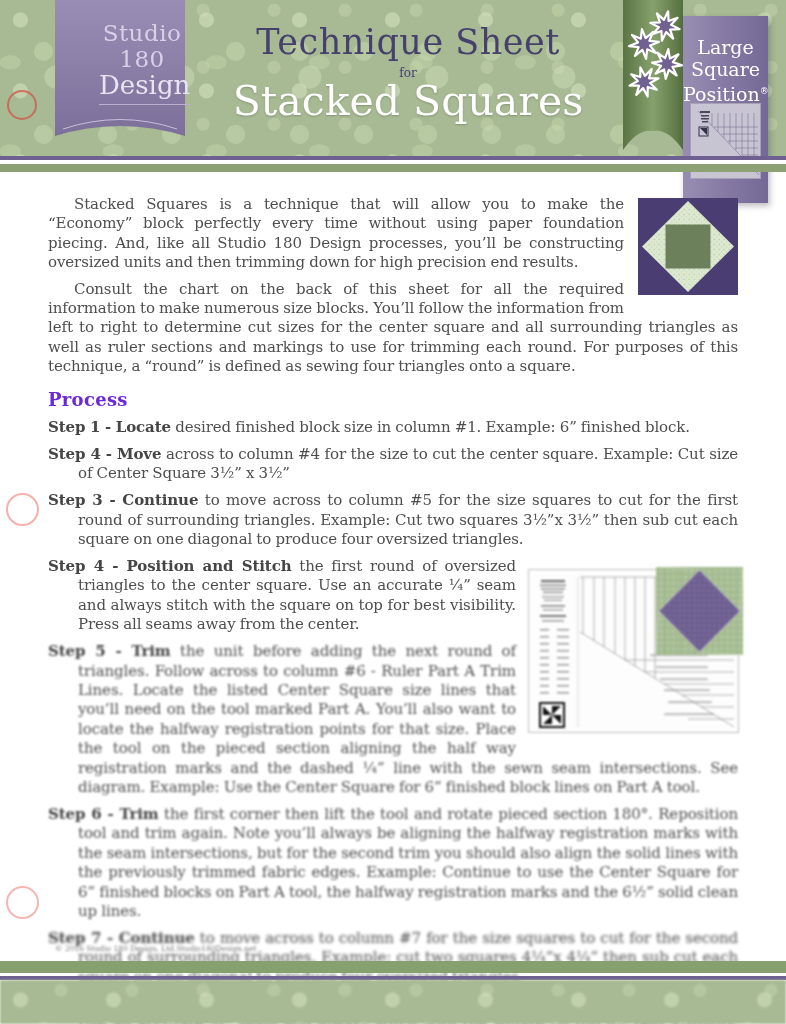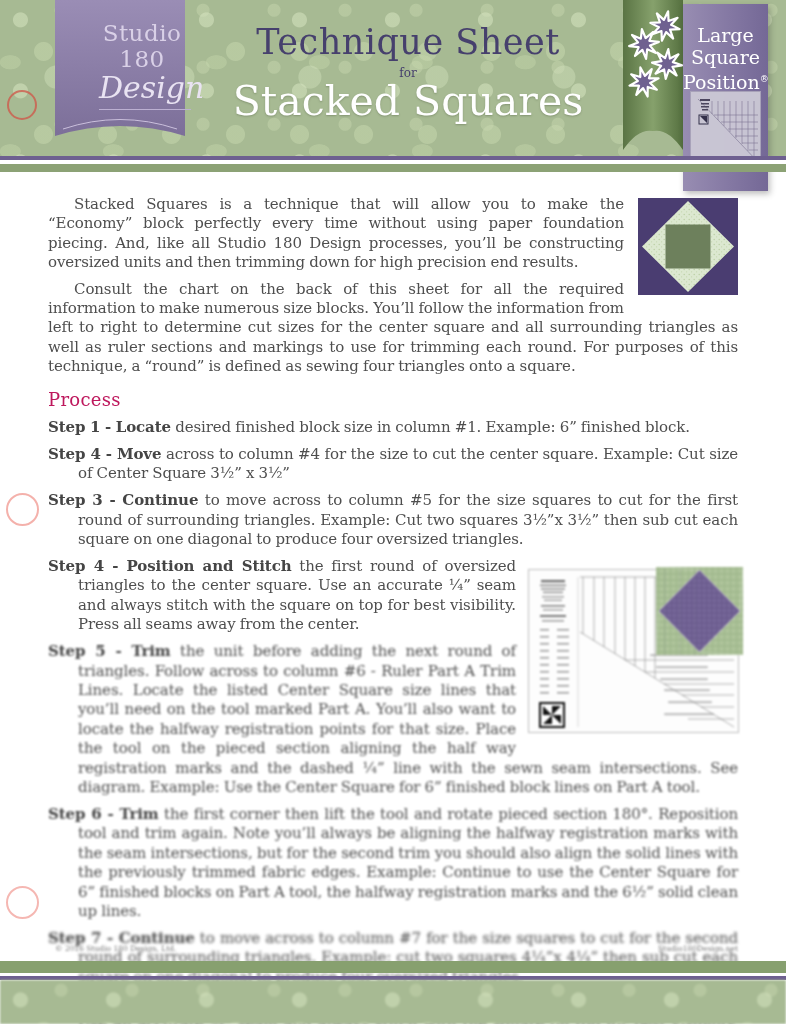--- a/index.html
+++ b/index.html
@@ -25,60 +25,60 @@
   
   .header { position:absolute; left:0; top:0; width:786px; height:156px; }
   .stripe-purple { position:absolute; left:0; top:156px; width:786px; height:3.5px; background:#6e6090; }
   .stripe-white  { position:absolute; left:0; top:159.5px; width:786px; height:4px; background:#fff; }
   .stripe-sage   { position:absolute; left:0; top:163.5px; width:786px; height:8.5px; background:#8ca275; }
 
   .logo-ribbon { position:absolute; left:55px; top:0; width:130px; height:148px; }
   .logo-ribbon svg { position:absolute; left:0; top:0; }
   .logo-text { position:absolute; left:0; top:0; width:130px; text-align:center; color:#d9d0e7;padding-left:44px; }
   .logo-l1 { font-size:23px; letter-spacing:.5px; margin-top:20px; }
-  .logo-l2 { font-size:30px; font-style:italic; margin-top:-2px; color:#e9e3f2; }
+  .logo-l2 { font-size:26px; margin-top:-2px; color:#e9e3f2; }
   .logo-underline { width:92px; height:1px; background:#bcb0d2; margin:4px auto 0; }
 
   .title-block { position:absolute; left:198px; top:22px; width:420px; text-align:center; }
   .title-1 { font-size:35px; color:#46406d; letter-spacing:.5px;text-align:center; }
   .title-for { font-size:12px; color:#46406d; margin-top:4px; }
   .title-2 { font-size:41px; color:#ffffff; margin-top:-3px; text-shadow:0 1px 2px rgba(70,80,55,.35); }
 
   .star-ribbon { position:absolute; left:623px; top:0; width:60px; height:152px; }
-  .badge-ribbon { position:absolute; left:683px; top:4px; width:85px; height:187px;
+  .badge-ribbon { position:absolute; left:683px; top:16px; width:85px; height:187px;
     background:linear-gradient(90deg,#988db2 0%,#8478a3 55%,#746896 100%);
     box-shadow:2px 3px 6px rgba(40,40,40,.30); }
   .badge-text { margin-top:20px; text-align:center; color:#fff; font-size:19px; line-height:22px; }
   .badge-text sup { font-size:9px; }
   .badge-ruler { position:absolute; left:7px; top:87px; }
 
   
   .content { position:absolute; left:48px; top:172px; width:690px; padding-top:23px;
     font-size:15px; line-height:19.4px; color:#4e4e4e; text-align:justify;
     letter-spacing:-0.1px; word-spacing:-0.5px; }
   p.para { text-indent:26px; margin-bottom:7px; }
-  .process-h { font-size:18px; font-weight:normal; color:#be185d; margin:13px 0 9px; letter-spacing:.3px; }
+  .process-h { font-size:18px; font-weight:bold; color:#6d28d9; margin:13px 0 9px; letter-spacing:.3px; }
   p.step { padding-left:30px; text-indent:-30px; margin-bottom:7.5px; }
   p.step b { color:#454545; }
 
   .float-block { float:right; width:100px; height:97px; margin:3px 0 20px 14px; }
   .float-diagram { float:right; width:211px; height:164px; margin:12px 0 24px 12px; margin-right:-1px; position:relative; }
   .float-diagram svg { overflow:visible; }
 
   
   .b0 { filter:blur(.25px); }
   .b1 { filter:blur(.45px); }
   .b2 { filter:blur(.7px); }
   .b3 { filter:blur(1.0px); }
   .b4 { filter:blur(1.3px); }
   .b5 { filter:blur(1.6px); }
 
   
   .footer-row { position:absolute; left:55px; top:944px; width:683px;
-    display:flex; justify-content:space-between;
+    display:flex; 
     font-size:7.5px; color:#777; filter:blur(.8px); }
   .bar-sage { position:absolute; left:0; top:961px; width:786px; height:12px; background:#87a06f; }
   .bar-purple { position:absolute; left:0; top:976px; width:786px; height:3.5px; background:#6e6090; }
   .foot-floral { position:absolute; left:0; top:980px; width:786px; height:44px; filter:blur(1px); }
 
   
   .circle { position:absolute; border-radius:50%; }
   .c1 { left:7px;  top:90px;  width:30px; height:30px; border:2.5px solid rgba(206,88,74,.78); }
   .c2 { left:6px;  top:493px; width:33px; height:33px; border:2.5px solid rgba(243,170,164,.92); }
   .c3 { left:6px;  top:886px; width:33px; height:33px; border:2.5px solid rgba(243,170,164,.85); }

